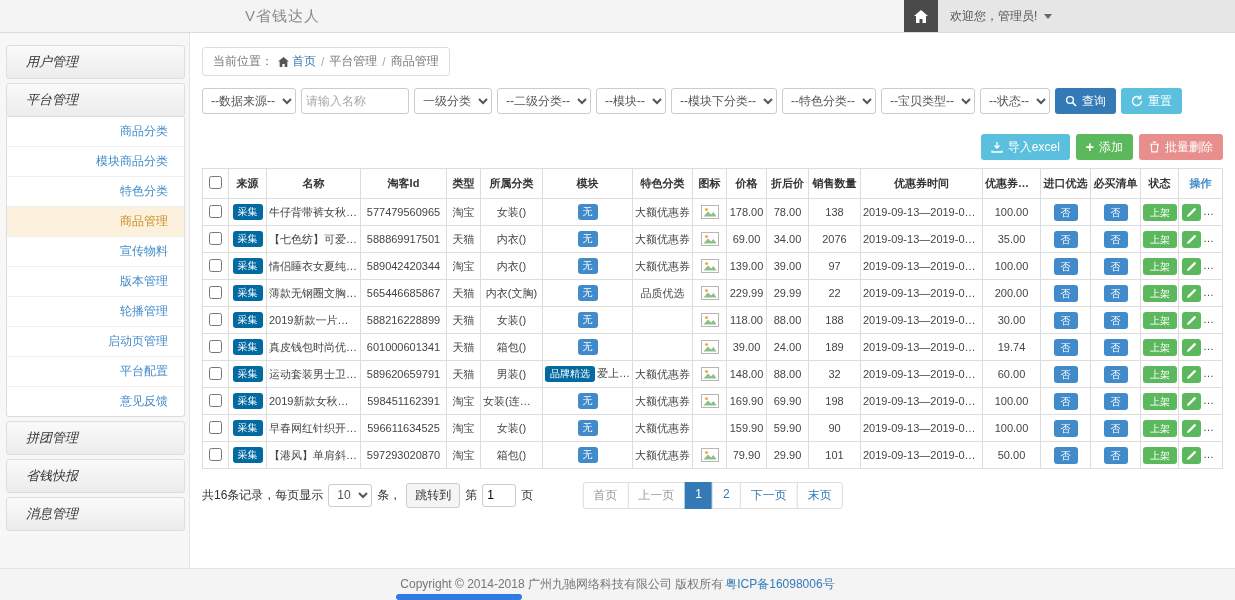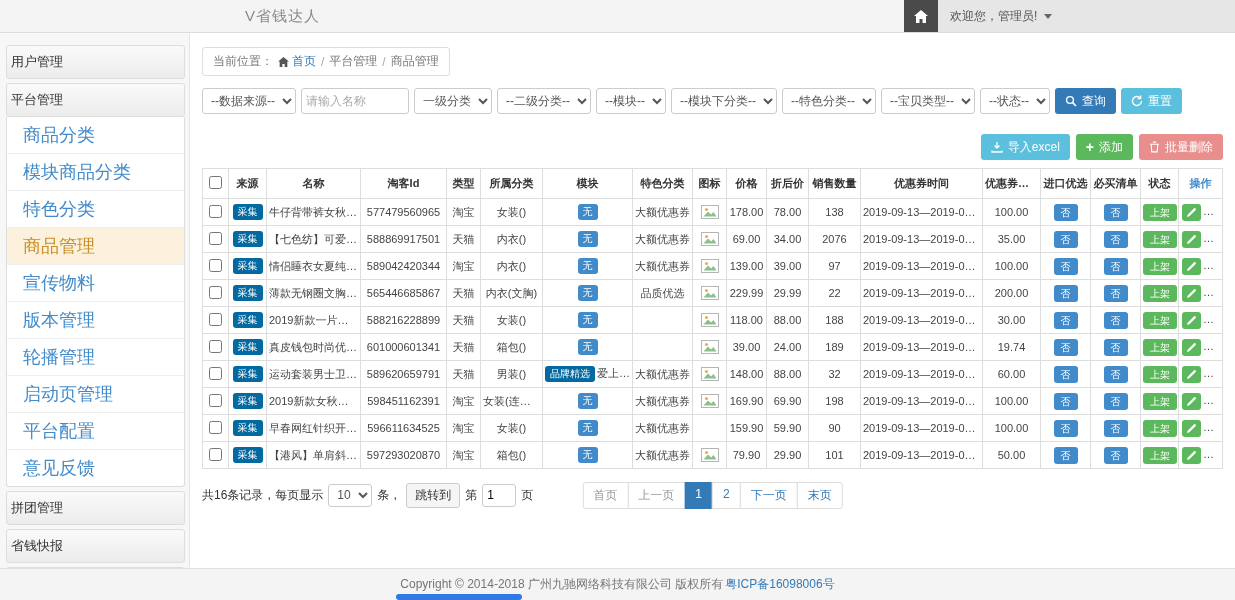--- a/index.html
+++ b/index.html
@@ -16,23 +16,23 @@
   .home-btn { width:34px; background:#4a4a4a; display:flex; align-items:center; justify-content:center; cursor:pointer; }
   .welcome { width:297px; background:#e6e6e6; display:flex; align-items:center; gap:7px; padding-left:12px; color:#555; cursor:pointer; }
   .caret { width:0; height:0; border-left:4px solid transparent; border-right:4px solid transparent; border-top:5px solid #666; }
 
   
   .layout { display:flex; height:535px; }
   .sidebar { width:191px; background:#f7f7f7; border-right:1px solid #e5e5e5; padding:12px 4px 0 6px; overflow:hidden; }
   .sidebar-title { font-size:14px; font-weight:bold; color:#31708f; padding:6px 6px 14px 6px; }
   .menu { display:flex; flex-direction:column; gap:4px; }
   .menu-group { background:linear-gradient(#fafafa,#ececec); border:1px solid #ddd; border-radius:3px;
-                padding:7px 4px; color:#333; font-size:13px; cursor:pointer; min-height:29px; }
+                padding:7px 19px; color:#333; font-size:13px; cursor:pointer; min-height:29px;font-style:italic; }
   .submenu { background:#fff; border:1px solid #ddd; border-top:none; border-radius:0 0 3px 3px; margin-top:-4px; }
-  .submenu-item { padding:6px 16px; color:#428bca; font-size:18px; border-bottom:1px solid #efefef; cursor:pointer; }
+  .submenu-item { padding:6px 16px; color:#428bca; font-size:12px; border-bottom:1px solid #efefef; cursor:pointer;text-align:right; }
   .submenu-item:last-child { border-bottom:none; }
   .submenu-item.active { background:#fcf1dc; color:#c98f2a; }
 
   .main { flex:1; padding:14px 12px 0 12px; background:#fff; }
 
   
   .breadcrumb-box { display:inline-flex; align-items:center; gap:5px; border:1px solid #ddd; border-radius:3px;
                     padding:5px 10px; color:#777; background:#fff; }
   .breadcrumb-box .home-link { color:#337ab7; cursor:pointer; display:inline-flex; align-items:center; gap:3px; }
   .crumb-sep { color:#aaa; }

